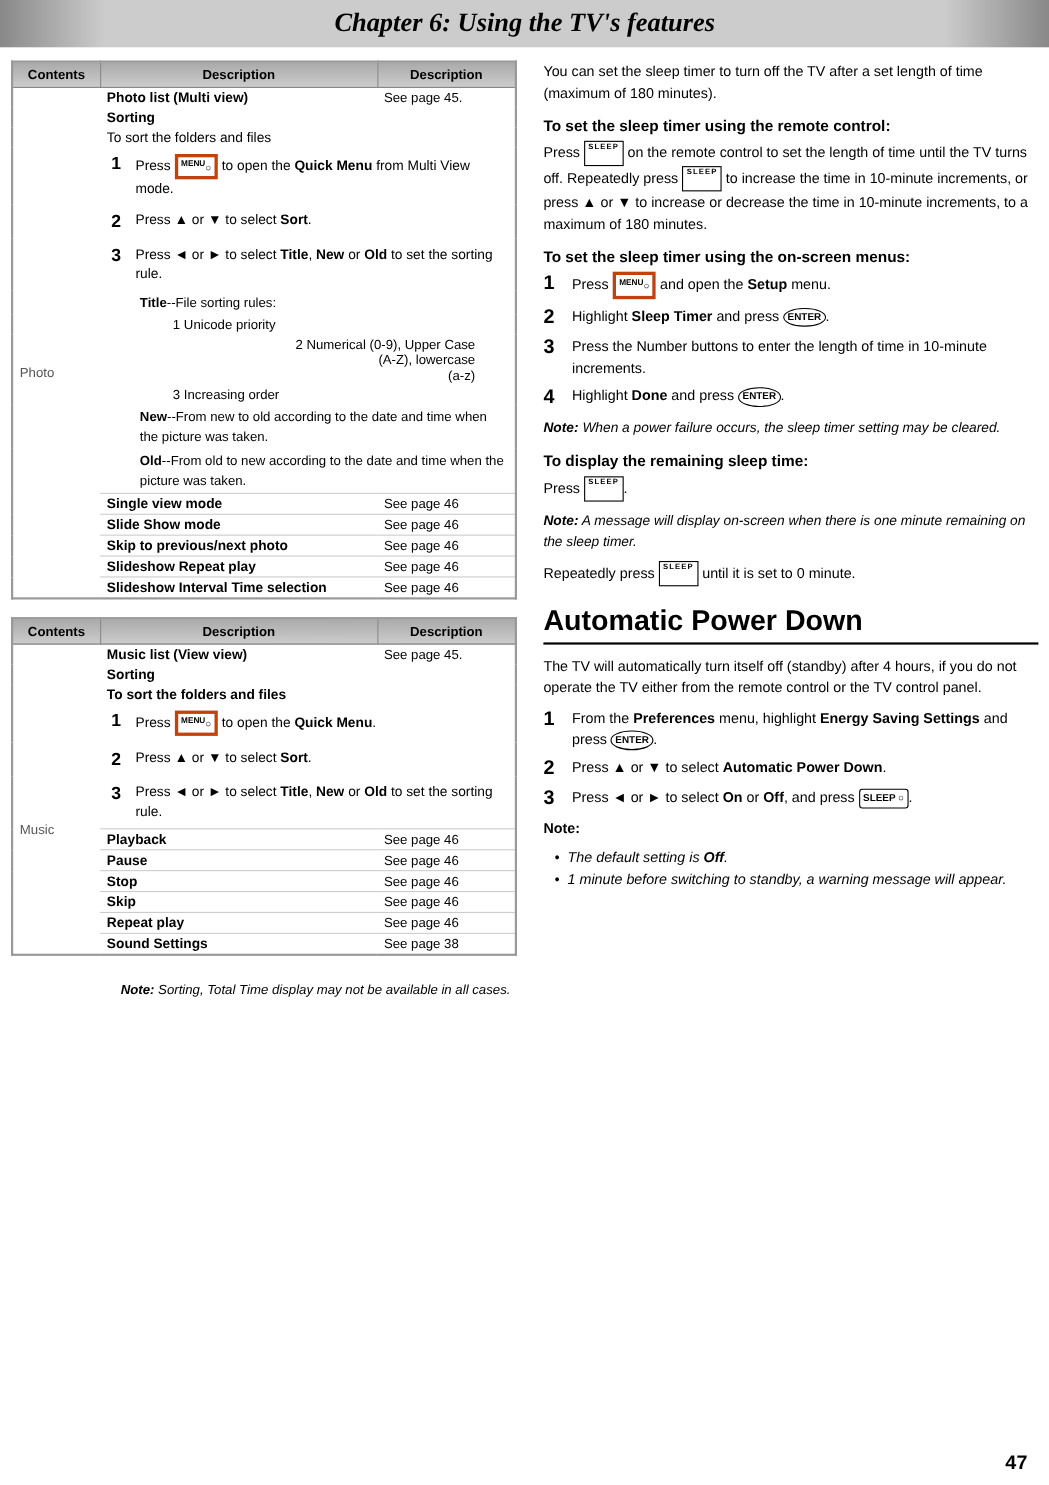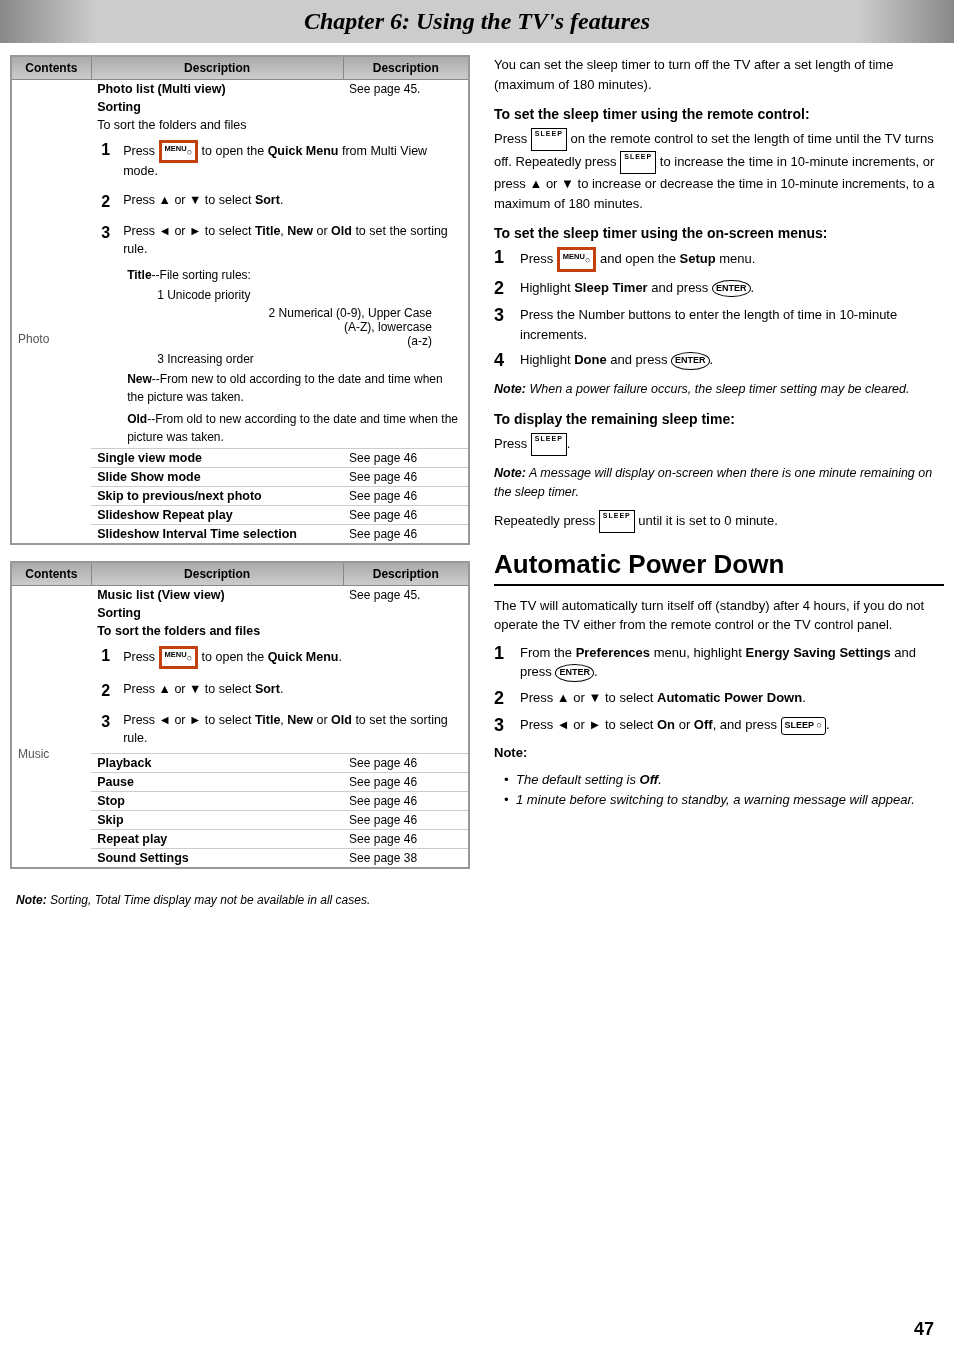--- a/index.html
+++ b/index.html
@@ -229,20 +229,21 @@
       font-size: 18px;
       font-weight: bold;
     }
 
     
     .bottom-note {
       font-style: italic;
       font-size: 12px;
       margin-top: 24px;
       padding: 0 6px;
+      text-align: right;
     }
     .bottom-note b { font-weight: bold; font-style: italic; }
 
     
     .bullet-list {
       list-style: none;
       padding-left: 10px;
       margin: 6px 0;
     }
     .bullet-list li {

